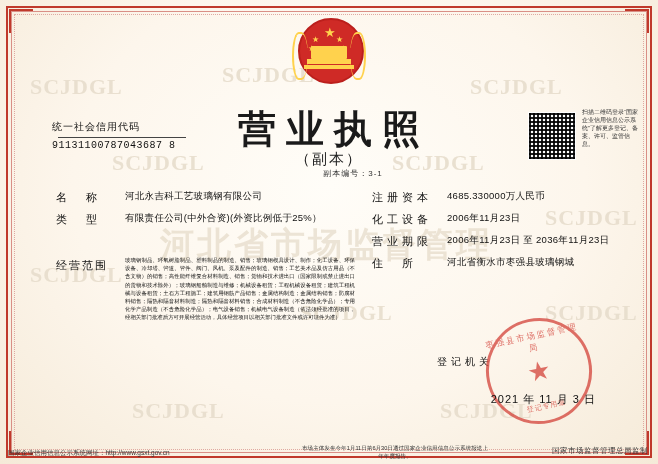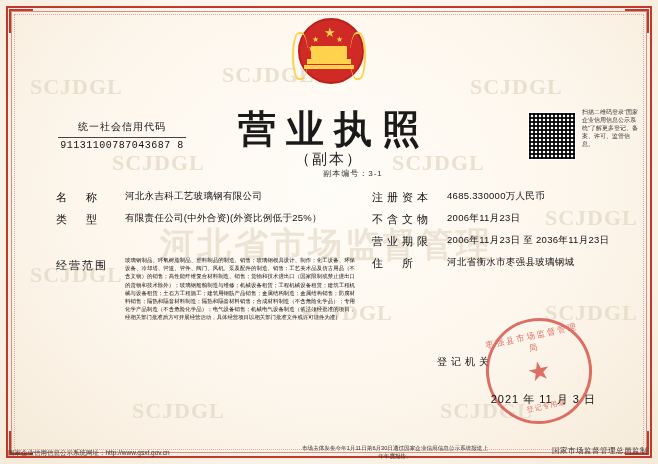--- a/index.html
+++ b/index.html
@@ -105,21 +105,21 @@
     font-family:Liberation Mono, monospace;
     font-size:15px;color:#222;letter-spacing:2px;
   }
   .copy-no{
     position:absolute;top:168px;left:0;right:0;text-align:center;
     font-size:8px;color:#333;letter-spacing:1px;margin-left:48px;
   }
 
   
   .credit-block{
-    position:absolute;left:52px;top:120px;width:140px;text-align:center;
+    position:absolute;left:52px;top:120px;width:140px;
   }
   .credit-label{font-size:10px;color:#111;letter-spacing:1px;}
   .credit-line{
     margin:3px auto 2px;width:128px;height:1px;background:#444;
   }
   .credit-code{font-size:10px;color:#111;letter-spacing:.5px;font-family:"Liberation Mono","DejaVu Sans Mono",monospace;}
 
   
   .qr{
     position:absolute;right:82px;top:112px;width:46px;height:46px;
@@ -268,21 +268,21 @@
       <span class="val">有限责任公司(中外合资)(外资比例低于25%）</span>
     </div>
   </div>
 
   <div class="fields" style="top:190px;">
     <div class="row col-r">
       <span class="lbl">注册资本</span>
       <span class="val">4685.330000万人民币</span>
     </div>
     <div class="row col-r">
-      <span class="lbl">不含文物</span>
+      <span class="lbl">化工设备</span>
       <span class="val">2006年11月23日</span>
     </div>
     <div class="row col-r">
       <span class="lbl">营业期限</span>
       <span class="val">2006年11月23日 至 2036年11月23日</span>
     </div>
     <div class="row col-r" style="height:26px;">
       <span class="lbl">住　所</span>
       <span class="val">河北省衡水市枣强县玻璃钢城</span>
     </div>

